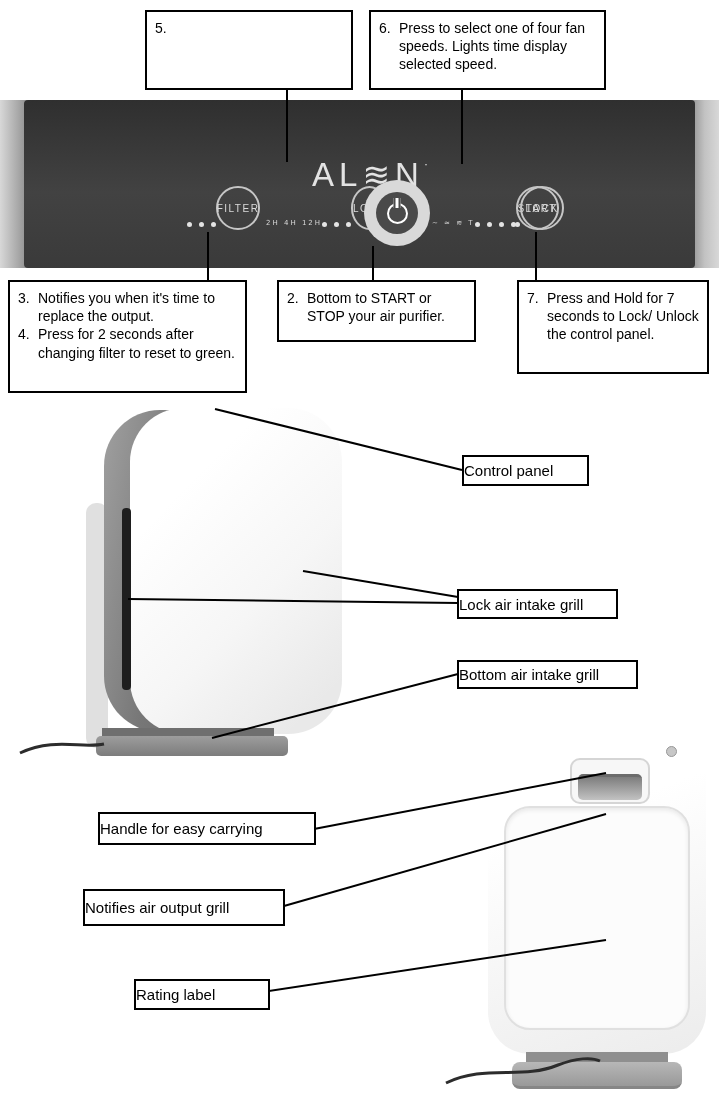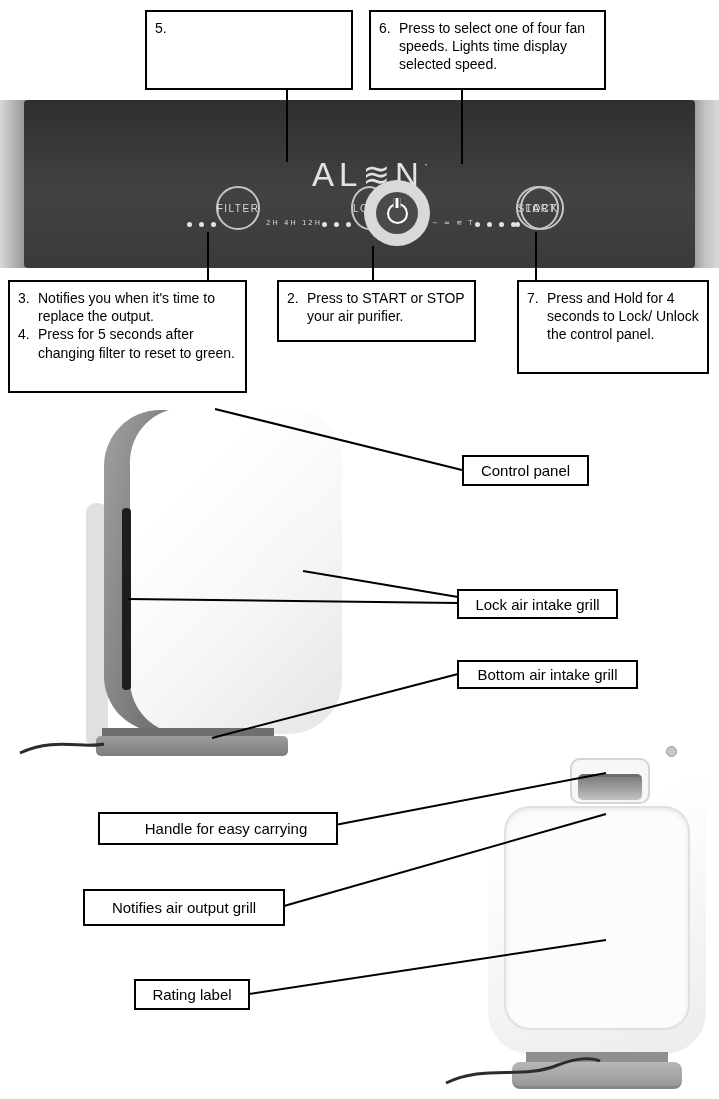--- a/index.html
+++ b/index.html
@@ -48,27 +48,27 @@
   .power-inner{position:absolute;left:12px;top:12px;width:42px;height:42px;
                border-radius:50%;background:#4a4a4a;display:flex;
                align-items:center;justify-content:center;}
   .pg{width:17px;height:17px;border:2.5px solid #fff;border-radius:50%;position:relative;}
   .pg::before{content:"";position:absolute;left:50%;top:-7px;transform:translateX(-50%);
               width:3px;height:10px;background:#fff;
               border-left:2px solid #4a4a4a;border-right:2px solid #4a4a4a;}
 
   
   .plabel{position:absolute;background:#fff;border:2px solid #000;box-sizing:border-box;
-          display:flex;align-items:center;justify-content:center;font-size:15px;z-index:10;}
+          display:flex;align-items:center;font-size:15px;z-index:10;}
   #lbl-cp{left:462px;top:455px;width:127px;height:31px;}
   #lbl-side{left:457px;top:589px;width:161px;height:30px;}
   #lbl-bottom{left:457px;top:660px;width:181px;height:29px;}
-  #lbl-handle{left:98px;top:812px;width:240px;height:33px;padding-left:16px;}
+  #lbl-handle{left:98px;top:812px;width:218px;height:33px;}
   #lbl-output{left:83px;top:889px;width:202px;height:37px;}
-  #lbl-rating{left:134px;top:979px;width:116px;height:31px;}
+  #lbl-rating{left:134px;top:979px;width:136px;height:31px;}
 
   
   .side-view{position:absolute;left:40px;top:398px;width:320px;height:368px;z-index:1;}
   .sv-fin{position:absolute;left:46px;top:105px;width:22px;height:245px;
           background:#e0e0e0;border-radius:10px;}
   .sv-dark{position:absolute;left:64px;top:12px;width:202px;height:322px;
            border-radius:56px;background:linear-gradient(100deg,#a0a0a0,#777 35%,#565656);}
   .sv-body{position:absolute;left:90px;top:10px;width:212px;height:326px;border-radius:54px;
            background:linear-gradient(135deg,#ffffff 25%,#f6f6f6 60%,#e9e9e9 90%);}
   .sv-slot{position:absolute;left:82px;top:110px;width:9px;height:182px;
@@ -186,33 +186,33 @@
   </div>
 </div>
 
 <div class="callout" id="box-filter">
   <div class="ci">
     <span class="num">3.</span>
     <span class="txt">Notifies you when it's time to replace the output.</span>
   </div>
   <div class="ci">
     <span class="num">4.</span>
-    <span class="txt">Press for 5 seconds after changing filter to reset to green.</span>
+    <span class="txt">Press for 2 seconds after changing filter to reset to green.</span>
   </div>
 </div>
 <div class="callout" id="box-power">
   <div class="ci">
     <span class="num">2.</span>
-    <span class="txt">Press to START or STOP your air purifier.</span>
+    <span class="txt">Bottom to START or STOP your air purifier.</span>
   </div>
 </div>
 <div class="callout" id="box-lock">
   <div class="ci">
     <span class="num">7.</span>
-    <span class="txt">Press and Hold for 4 seconds to Lock/ Unlock the control panel.</span>
+    <span class="txt">Press and Hold for 7 seconds to Lock/ Unlock the control panel.</span>
   </div>
 </div>
 
 <div class="side-view">
   <div class="sv-fin"></div>
   <div class="sv-dark"></div>
   <div class="sv-body"></div>
   <div class="sv-slot"></div>
   <div class="sv-stem"></div>
   <div class="sv-base"></div>

